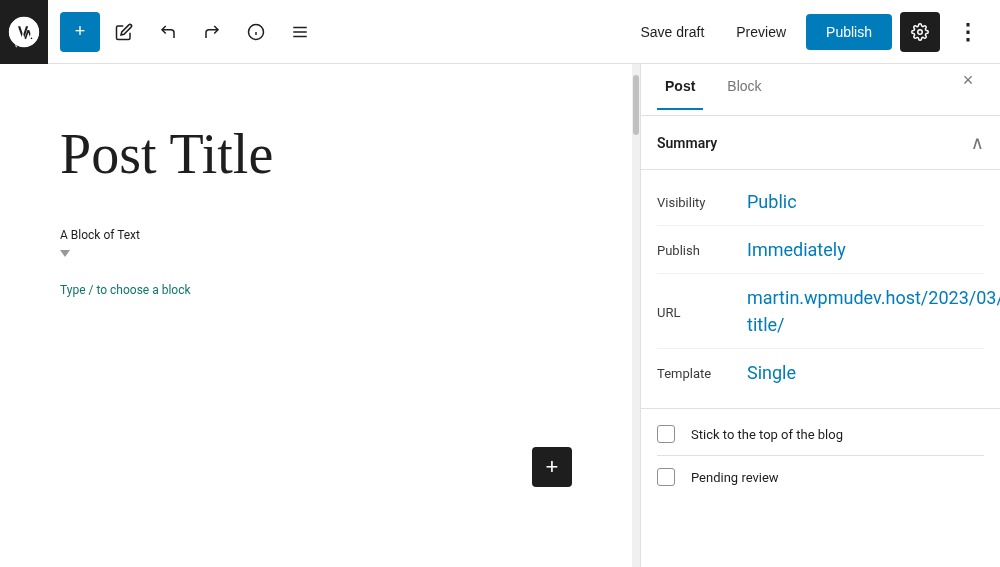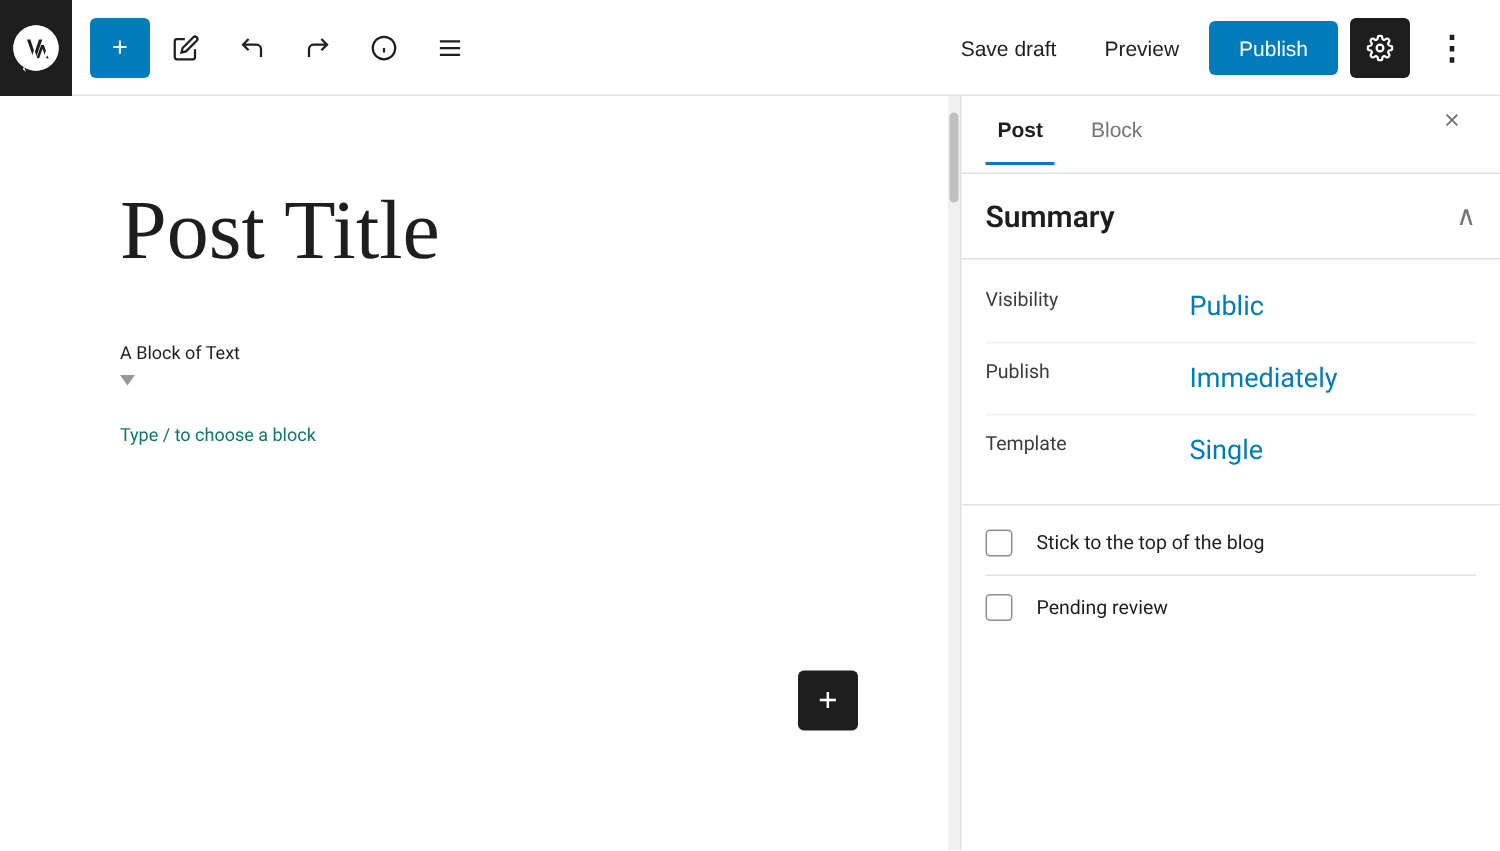--- a/index.html
+++ b/index.html
@@ -42,21 +42,21 @@
     }
     .more-btn { background: transparent; color: #1e1e1e; font-size: 22px; font-weight: bold; }
 
     
     .main {
       display: flex; flex: 1; overflow: hidden;
     }
 
     
     .editor {
-      flex: 1; padding: 60px 80px; overflow-y: auto; position: relative;
+      flex: 1; padding: 60px 60px; overflow-y: auto; position: relative;
       background: #fff;
     }
     .post-title {
       font-family: Georgia, 'Times New Roman', serif;
       font-size: 56px; font-weight: 400; color: #1e1e1e; margin-bottom: 40px;
       line-height: 1.1; outline: none;
     }
     .block-text {
       font-size: 12px; color: #1e1e1e; line-height: 1.6;
     }
@@ -97,27 +97,26 @@
       cursor: pointer; font-size: 18px; color: #757575; display: flex; align-items: center;
       justify-content: center; border-radius: 4px;
     }
     .sidebar-content { flex: 1; overflow-y: auto; padding: 0; }
 
     
     .summary-header {
       display: flex; align-items: center; justify-content: space-between;
       padding: 16px 16px; border-bottom: 1px solid #e0e0e0; cursor: pointer;
     }
-    .summary-header-label { font-size: 20px; font-weight: 600; color: #1e1e1e; }
+    .summary-header-label { font-size: 14px; font-weight: 600; color: #1e1e1e; }
     .chevron { font-size: 18px; color: #757575; }
     .summary-rows { padding: 8px 16px; }
     .summary-row {
-      display: flex; align-items: flex-start; padding: 10px 0;
+      display: flex; align-items: center; padding: 10px 0;
       border-bottom: 1px solid #f0f0f0;
-      gap: 46px;
     }
     .summary-row:last-child { border-bottom: none; }
     .summary-label { font-size: 13px; color: #3c3c3c; width: 90px; flex-shrink: 0; padding-top: 2px; }
     .summary-value { font-size: 18px; color: #007cba; cursor: pointer; flex: 1; line-height: 1.5; }
 
     
     .checkbox-item {
       display: flex; align-items: center; padding: 12px 16px; gap: 16px;
     }
     .checkbox-box {
@@ -230,20 +229,24 @@
         <div class="summary-row">
           <span class="summary-label">Visibility</span>
           <span class="summary-value">Public</span>
         </div>
 
         <div class="summary-row">
           <span class="summary-label">Publish</span>
           <span class="summary-value">Immediately</span>
         </div>
 
+        <div class="summary-row">
+          <span class="summary-label">URL</span>
+          <span class="summary-value">martin.wpmudev.host/2023/03/19/post-title/</span>
+        </div>
 
         <div class="summary-row">
           <span class="summary-label">Template</span>
           <span class="summary-value">Single</span>
         </div>
       </div>
 
       <div style="height:1px; background:#e0e0e0; margin:4px 0;"></div>
 
       <div class="checkbox-item">

